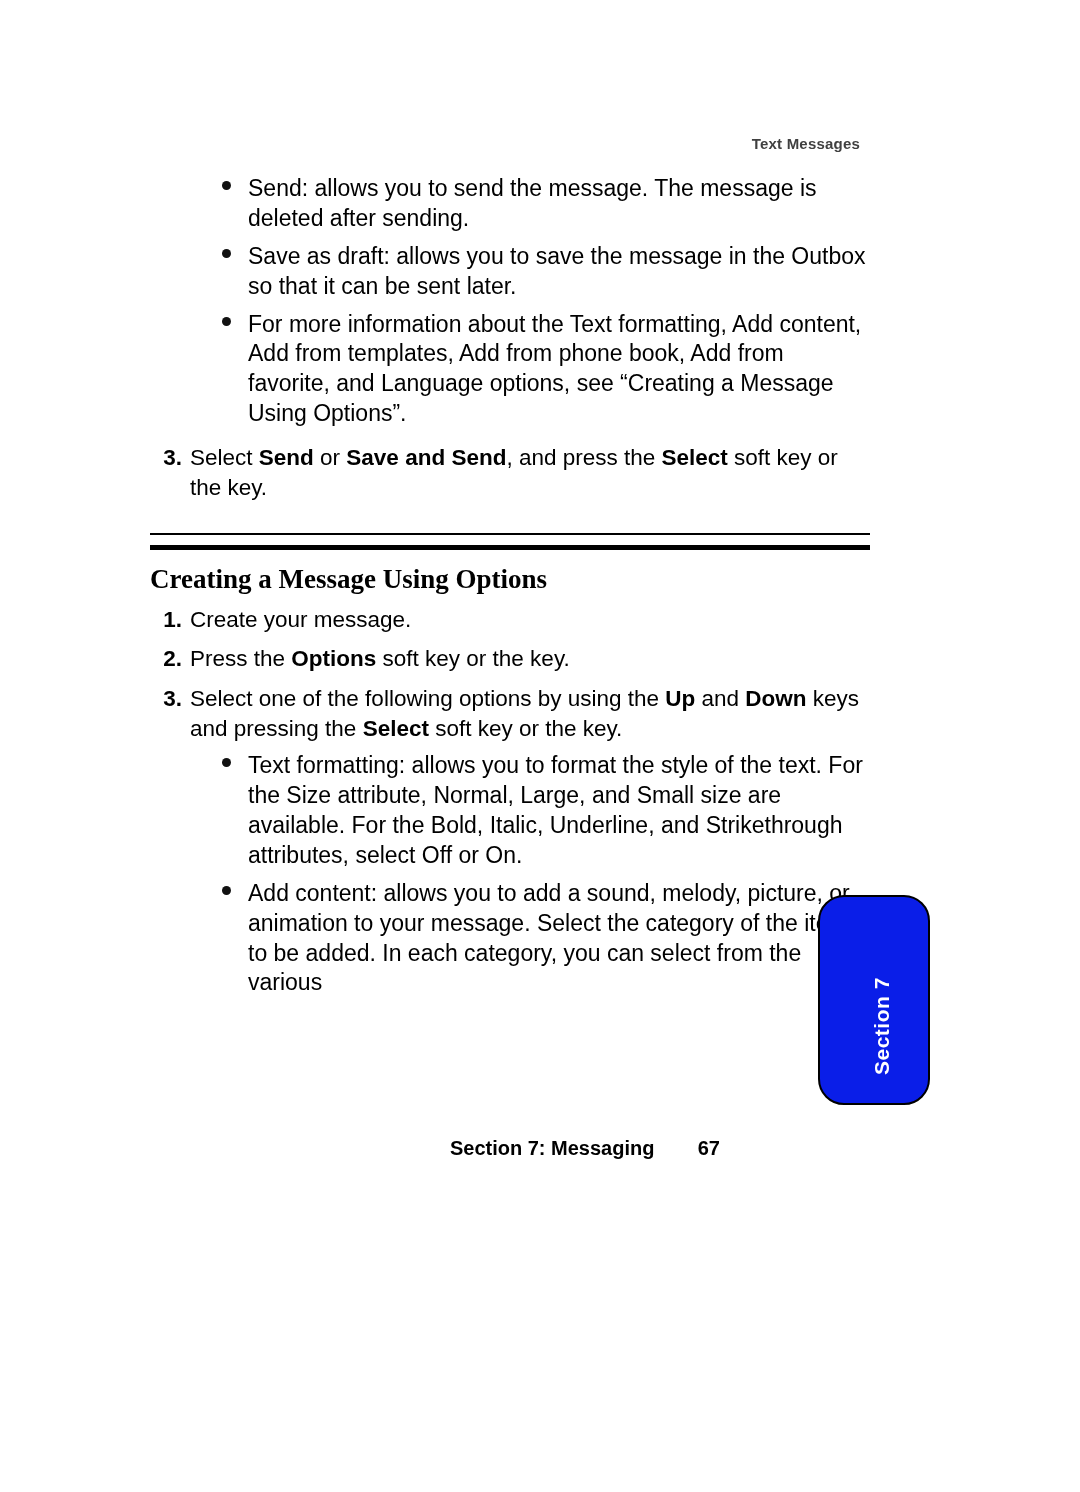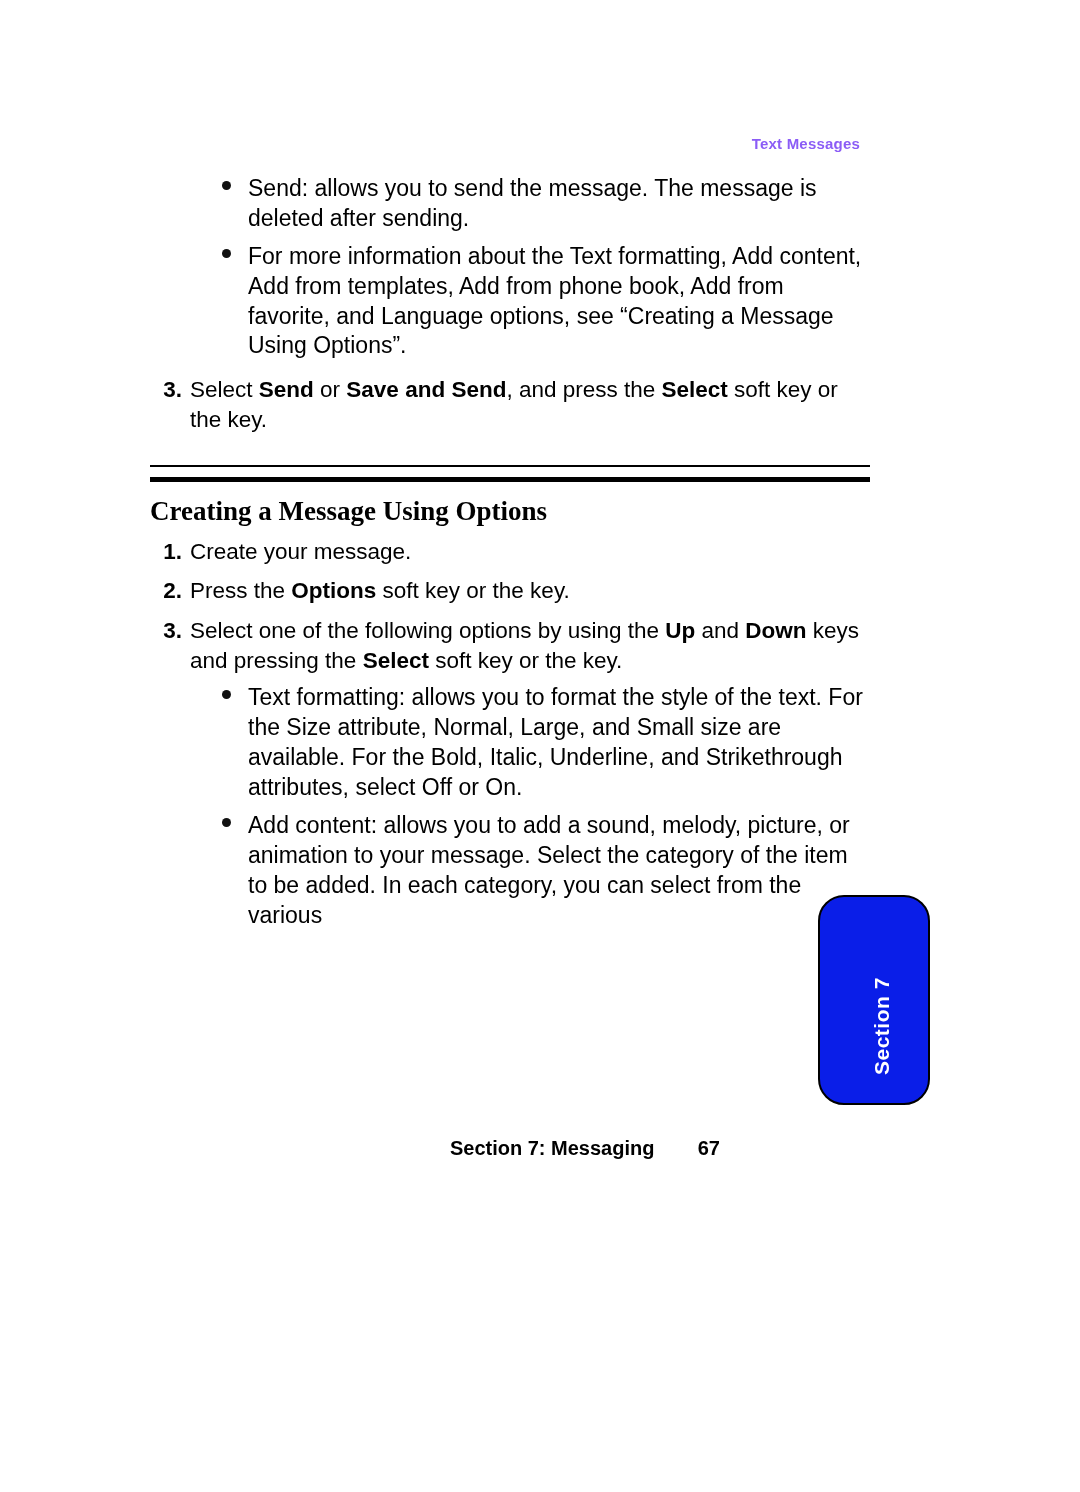--- a/index.html
+++ b/index.html
@@ -12,21 +12,21 @@
     font-family: Arial, Helvetica, sans-serif;
     color: #000;
   }
   .page {
     position: absolute;
     left: 150px;
     top: 135px;
     width: 720px;
   }
   .header-label {
-    color: #8b5cf6;
+    color: #404040;
     font-weight: 700;
     font-size: 15px;
     text-align: right;
     margin-bottom: 22px;
     padding-right: 10px;
     letter-spacing: 0.2px;
   }
   .body-text {
     font-size: 22.5px;
     line-height: 1.32;
@@ -149,20 +149,24 @@
 
   <div class="header-label">Text Messages</div>
 
   <div class="sublist">
     <div class="sub-item">
       <span class="dot"></span>
       <span class="sub-body">Send: allows you to send the message. The message is deleted after sending.</span>
     </div>
     <div class="sub-item">
       <span class="dot"></span>
+      <span class="sub-body">Save as draft: allows you to save the message in the Outbox so that it can be sent later.</span>
+    </div>
+    <div class="sub-item">
+      <span class="dot"></span>
       <span class="sub-body">For more information about the Text formatting, Add content, Add from  templates, Add from phone book, Add from favorite, and Language options, see “Creating a Message Using Options”.</span>
     </div>
   </div>
 
   <div class="num-item body-text" style="margin-top:14px;">
     <span class="num">3.</span>
     <span class="num-body">
       <span>Select </span><b>Send</b><span> or </span><b>Save and Send</b><span>, and press the </span><b>Select</b><span> soft key or the      key.</span>
     </span>
   </div>

